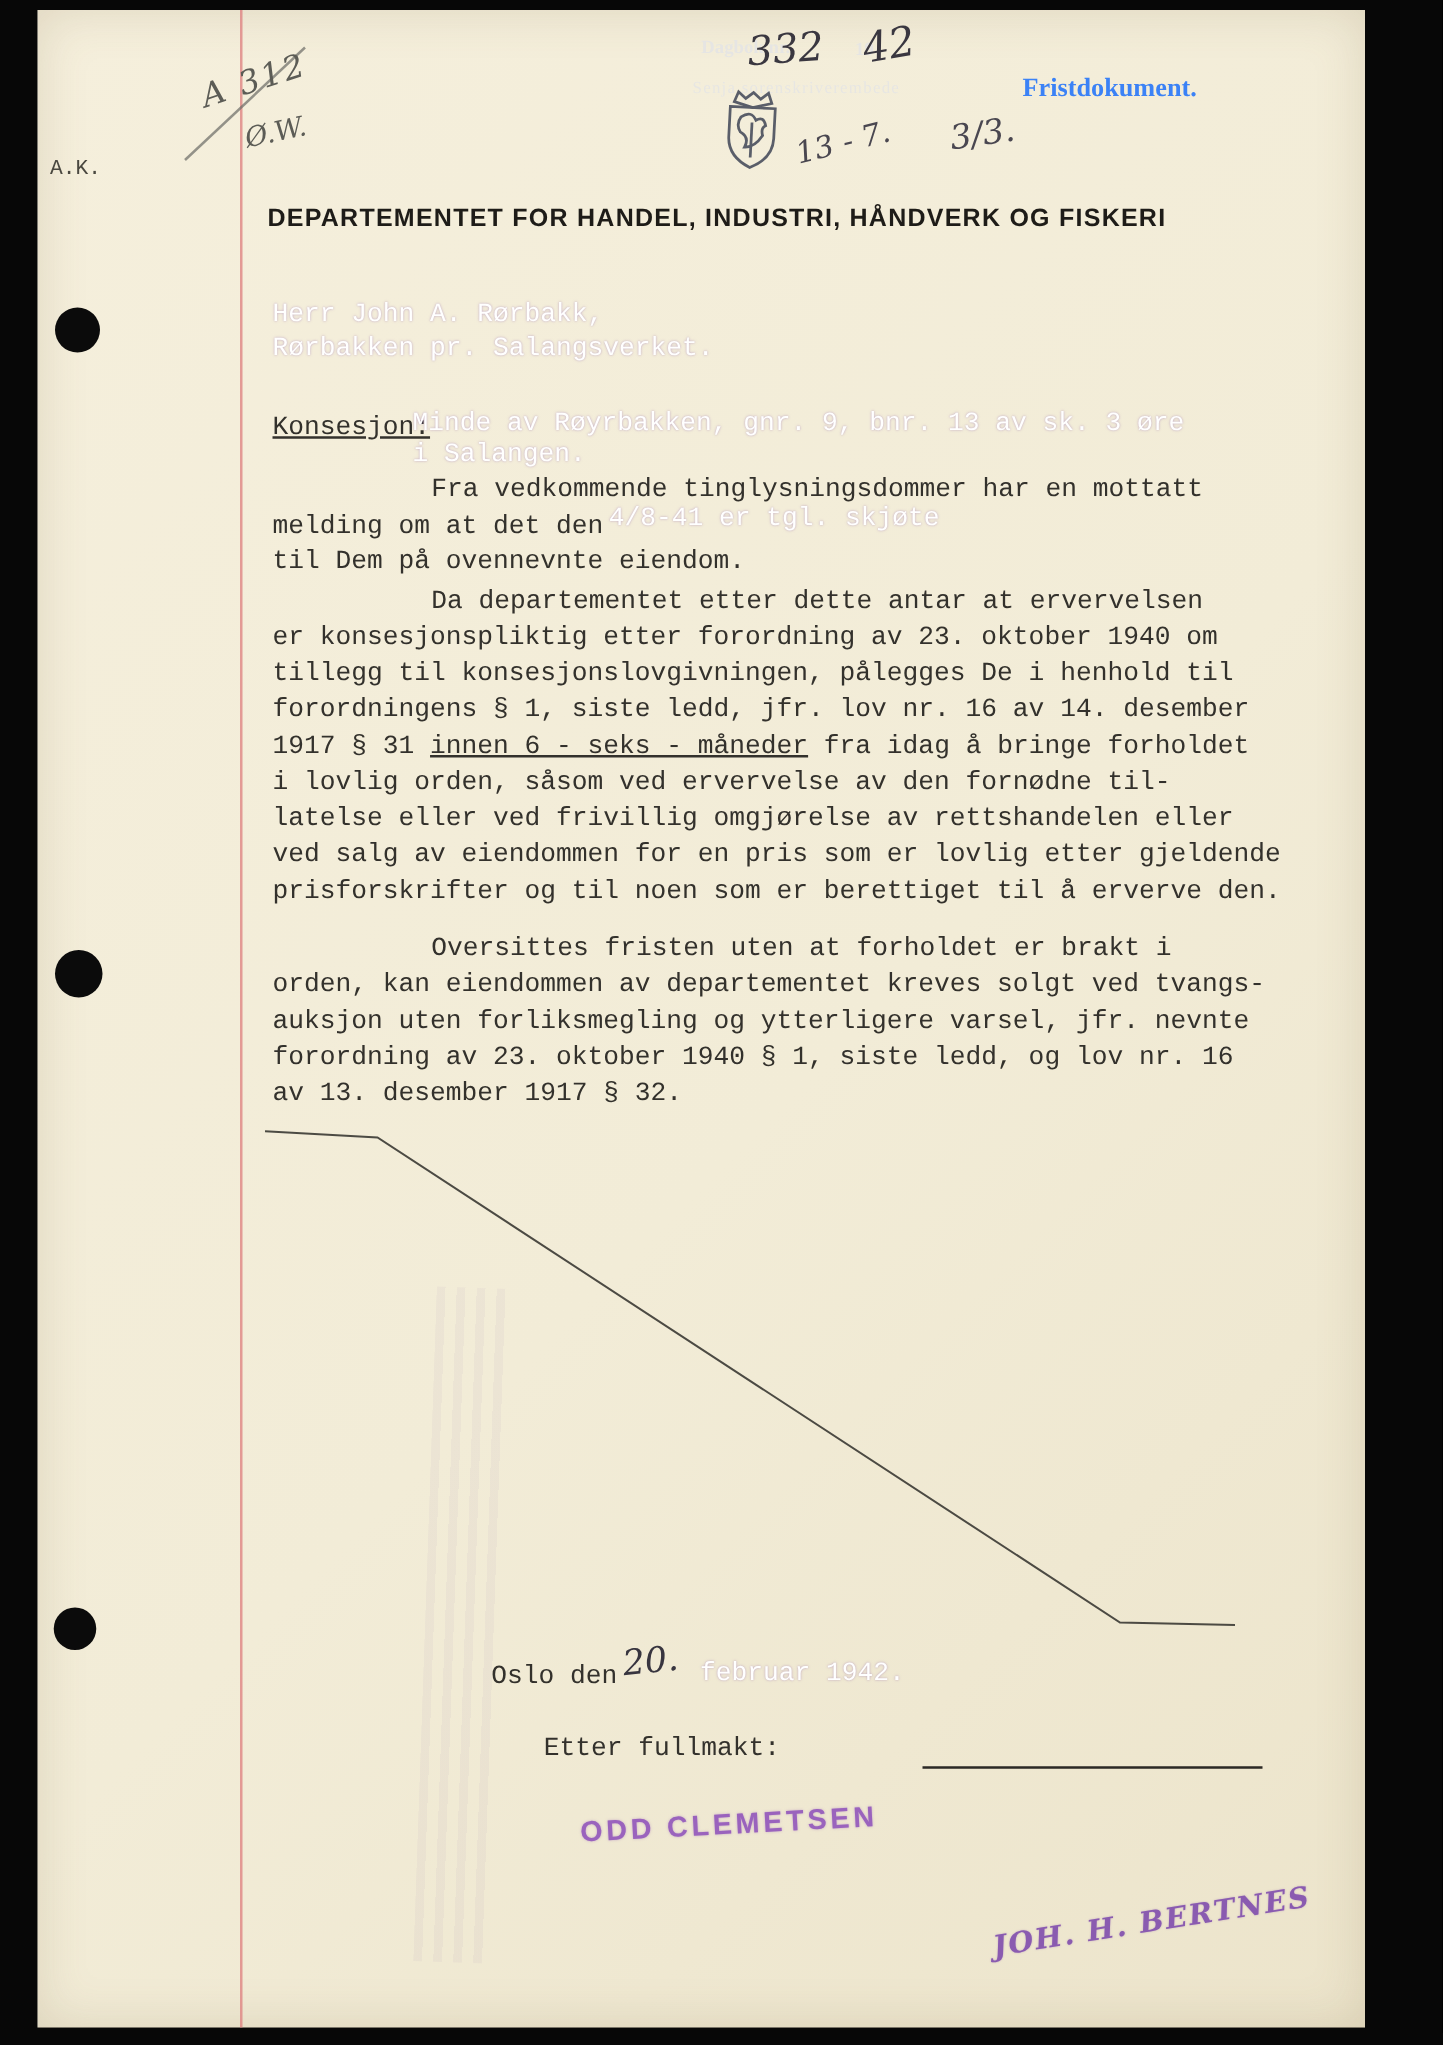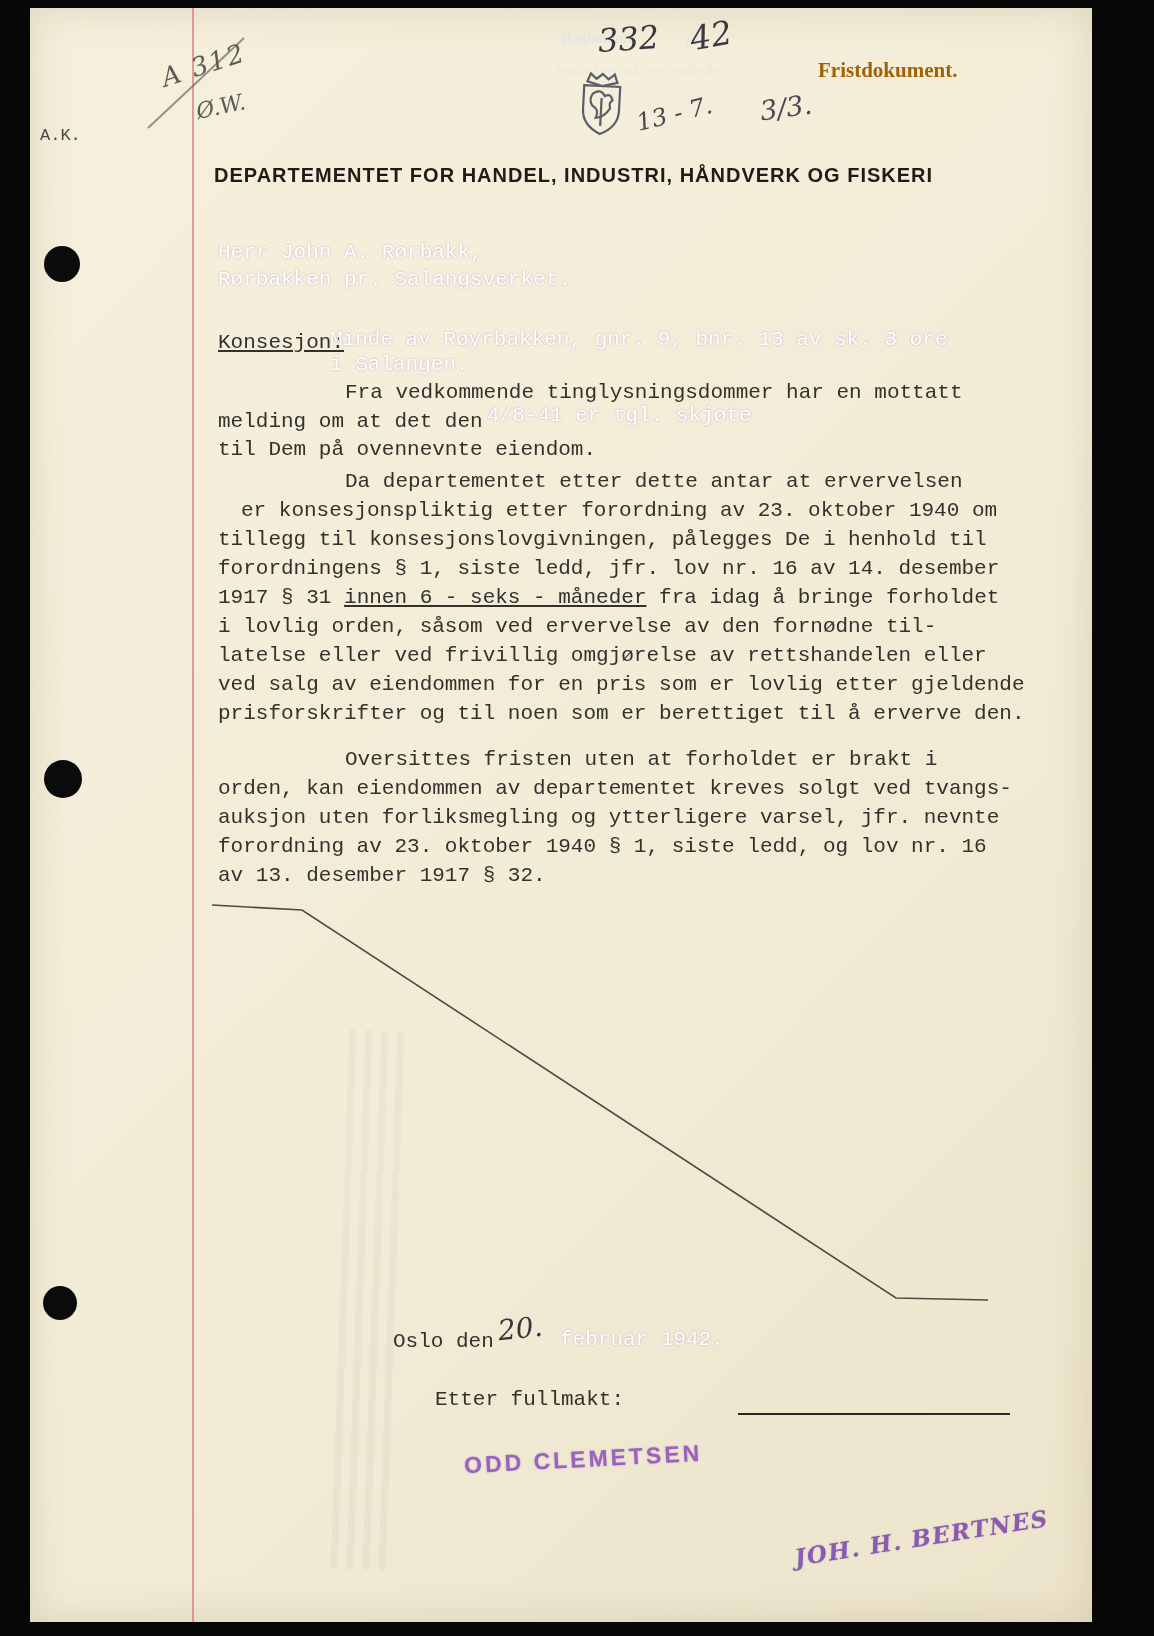--- a/index.html
+++ b/index.html
@@ -14,21 +14,21 @@
   .tw{position:absolute;font-family:"Liberation Mono","DejaVu Sans Mono",monospace;
       font-size:21px;color:#33312c;white-space:pre;}
   .purple{color:#ffffff;text-shadow:0 0 2px rgba(141,96,171,.55);}
   .redstamp{position:absolute;font-family:"Liberation Serif","DejaVu Serif",serif;
       color:#e5e5e5;white-space:nowrap;margin-left:16px;}
   .hand{position:absolute;font-family:"DejaVu Serif",serif;font-style:italic;
       color:#4a4750;white-space:nowrap;}
   .title{position:absolute;font-family:"Liberation Sans",sans-serif;font-weight:bold;
       font-size:20px;letter-spacing:1px;color:#1e1c18;white-space:nowrap;}
   .frist{position:absolute;font-family:"Liberation Serif","DejaVu Serif",serif;
-      font-weight:bold;font-size:21px;color:#a16207;white-space:nowrap;}
+      font-weight:bold;font-size:21px;color:#3b82f6;white-space:nowrap;}
   .stampname{position:absolute;font-family:"Liberation Sans",sans-serif;font-weight:bold;
       font-size:23px;letter-spacing:3px;color:#9a63bd;text-shadow:0 0 2px rgba(154,99,189,.5);
       white-space:nowrap;}
   .signame{position:absolute;font-family:"DejaVu Serif",serif;font-weight:bold;font-style:italic;
       font-size:23px;letter-spacing:1.5px;color:#8a5bb0;text-shadow:0 0 1.5px rgba(138,91,176,.45);
       white-space:nowrap;}
   .sigline{position:absolute;height:2px;background:#2b2925;}
   .underl{text-decoration:underline;}
   .ghost{position:absolute;opacity:.06;
       background:repeating-linear-gradient(90deg,rgba(110,70,150,.8) 0 7px,transparent 7px 16px);
@@ -85,21 +85,21 @@
   <div class="tw" style="left:218px;top:331px;text-decoration:underline;">Konsesjon:</div>
   <div class="tw purple" style="left:330px;top:328px;">Minde av Røyrbakken, gnr. 9, bnr. 13 av sk. 3 øre</div>
   <div class="tw purple" style="left:330px;top:353px;">i Salangen.</div>
 
   <div class="tw" style="left:345px;top:381px;">Fra vedkommende tinglysningsdommer har en mottatt</div>
   <div class="tw" style="left:218px;top:410px;">melding om at det den</div>
   <div class="tw purple" style="left:487px;top:404px;">4/8-41 er tgl. skjøte</div>
   <div class="tw" style="left:218px;top:438px;">til Dem på ovennevnte eiendom.</div>
 
   <div class="tw" style="left:345px;top:470px;">Da departementet etter dette antar at ervervelsen</div>
-  <div class="tw" style="left:218px;top:499px;margin-left:23px;">er konsesjonspliktig etter forordning av 23. oktober 1940 om</div>
+  <div class="tw" style="left:218px;top:499px;">er konsesjonspliktig etter forordning av 23. oktober 1940 om</div>
   <div class="tw" style="left:218px;top:528px;">tillegg til konsesjonslovgivningen, pålegges De i henhold til</div>
   <div class="tw" style="left:218px;top:557px;">forordningens § 1, siste ledd, jfr. lov nr. 16 av 14. desember</div>
   <div class="tw" style="left:218px;top:586px;"><span>1917 § 31 </span><span class="underl">innen 6 - seks - måneder</span><span> fra idag å bringe forholdet</span></div>
   <div class="tw" style="left:218px;top:615px;">i lovlig orden, såsom ved ervervelse av den fornødne til-</div>
   <div class="tw" style="left:218px;top:644px;">latelse eller ved frivillig omgjørelse av rettshandelen eller</div>
   <div class="tw" style="left:218px;top:702px;">prisforskrifter og til noen som er berettiget til å erverve den.</div>
   <div class="tw" style="left:218px;top:673px;">ved salg av eiendommen for en pris som er lovlig etter gjeldende</div>
 
   <div class="tw" style="left:345px;top:748px;">Oversittes fristen uten at forholdet er brakt i</div>
   <div class="tw" style="left:218px;top:806px;">auksjon uten forliksmegling og ytterligere varsel, jfr. nevnte</div>

